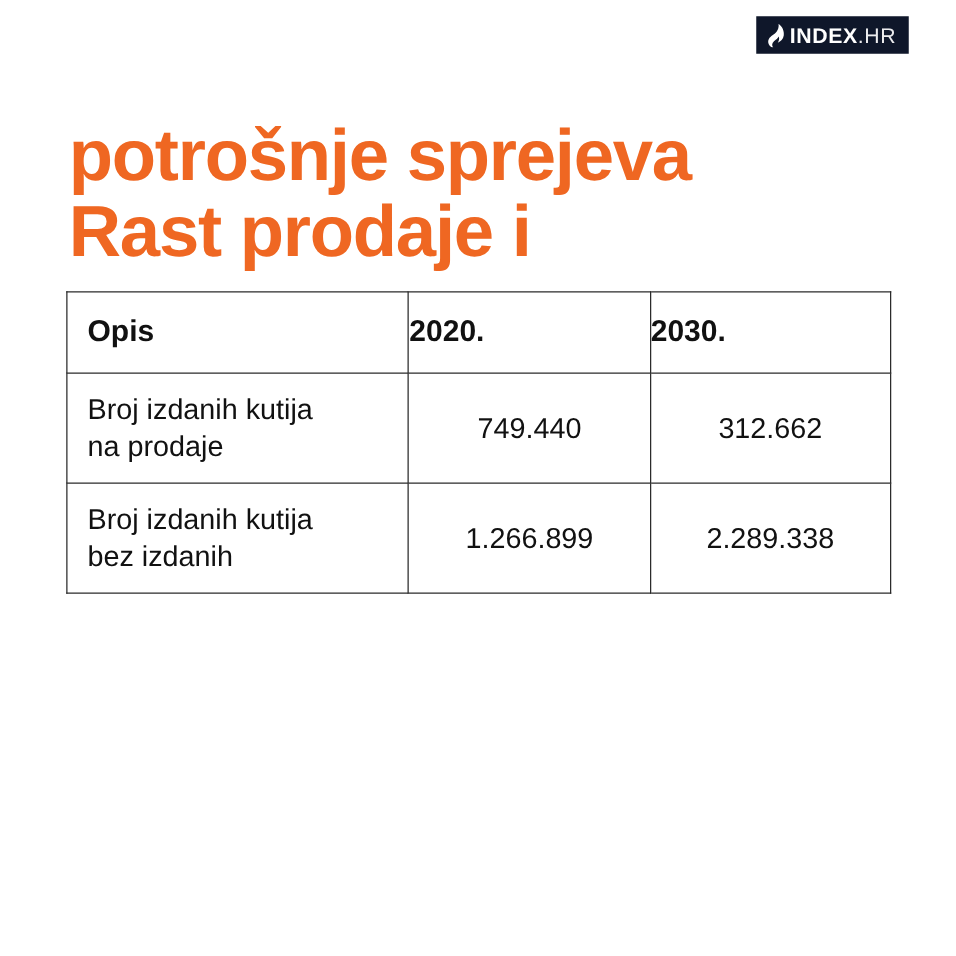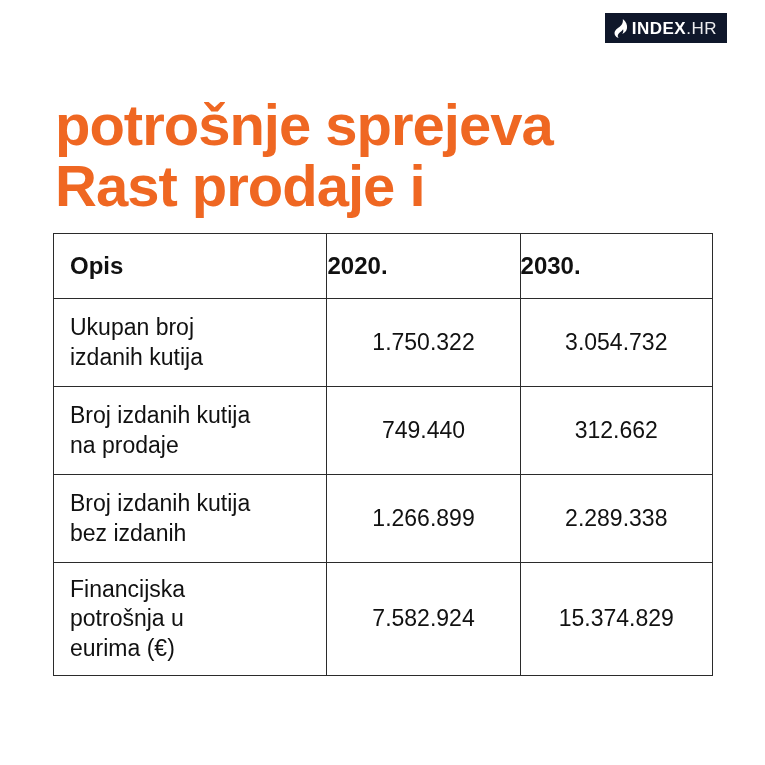--- a/index.html
+++ b/index.html
@@ -145,48 +145,31 @@
       <thead>
         <tr>
           <th>Opis</th>
           <th class="num">2020.</th>
           <th class="num">2030.</th>
         </tr>
       </thead>
       <tbody>
         <tr class="r-tall">
           <td>
-            <span>Ukupan broj</span><br>
-            <span>izdanih kutija</span>
-          </td>
-          <td class="num">1.750.322</td>
-          <td class="num">3.054.732</td>
-        </tr>
-        <tr class="r-tall">
-          <td>
             <span>Broj izdanih kutija</span><br>
             <span>na prodaje</span>
           </td>
           <td class="num">749.440</td>
           <td class="num">312.662</td>
         </tr>
         <tr class="r-tall">
           <td>
             <span>Broj izdanih kutija</span><br>
             <span>bez izdanih</span>
           </td>
           <td class="num">1.266.899</td>
           <td class="num">2.289.338</td>
         </tr>
-        <tr class="r-tallest">
-          <td>
-            <span>Financijska</span><br>
-            <span>potrošnja u</span><br>
-            <span>eurima (€)</span>
-          </td>
-          <td class="num">7.582.924</td>
-          <td class="num">15.374.829</td>
-        </tr>
       </tbody>
     </table>
   </div>
 
 </div>
 
 </body></html>

